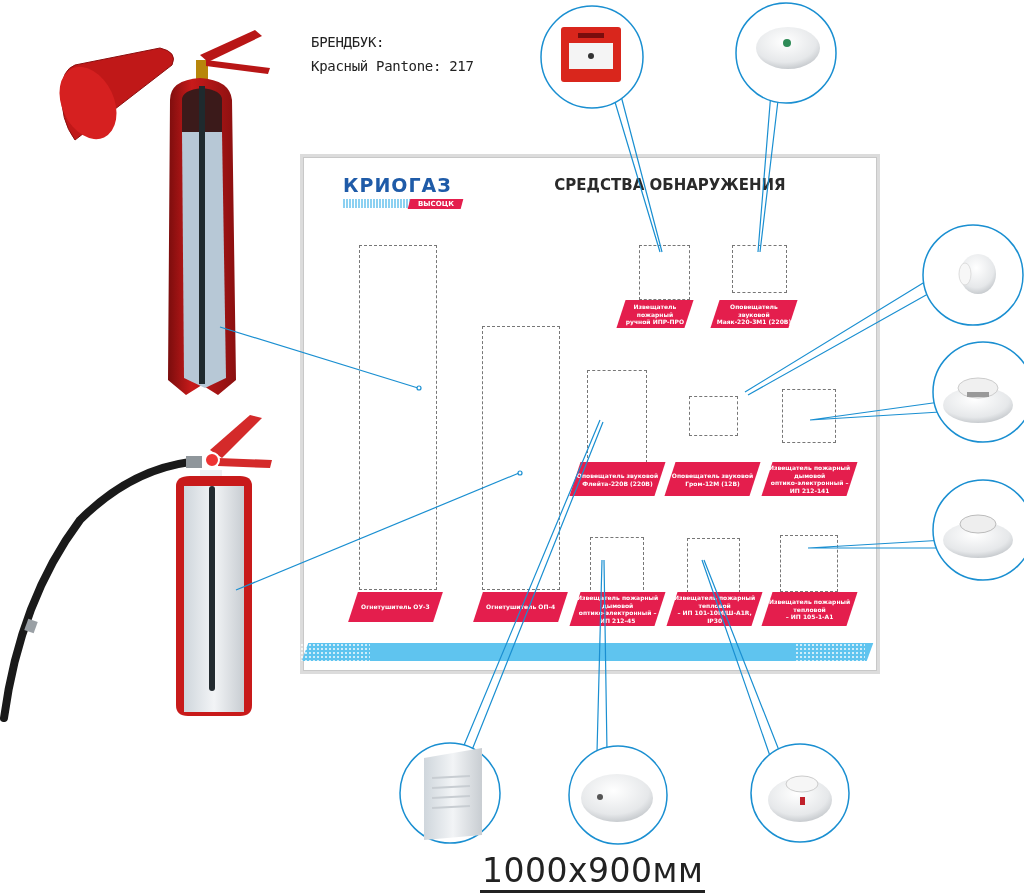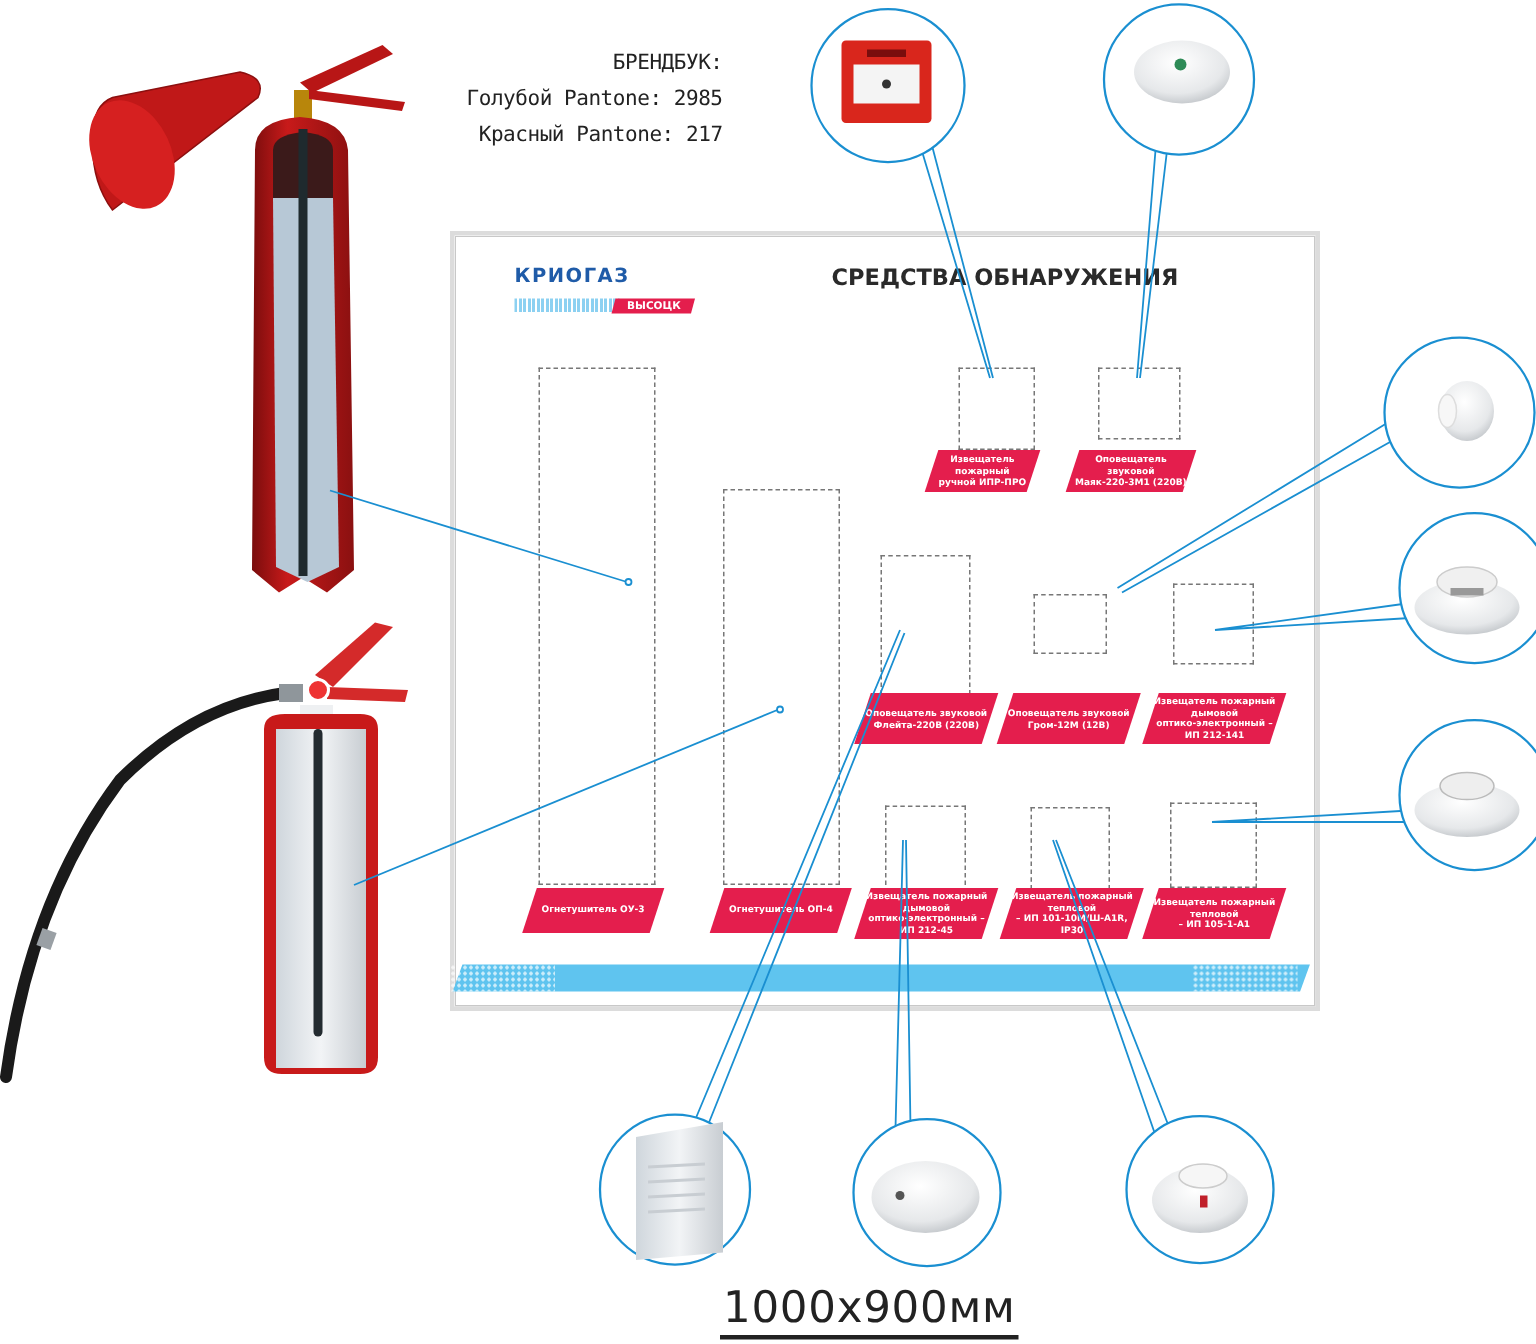--- a/index.html
+++ b/index.html
@@ -2,32 +2,32 @@
 <html><head>
   <meta charset="utf-8">
   <style>
     * { box-sizing: border-box; margin: 0; padding: 0; }
     html, body { width: 1024px; height: 896px; background: #ffffff; overflow: hidden; }
     body { position: relative; font-family: "DejaVu Sans", sans-serif; }
 
     .brandbook {
       position: absolute; left: 311px; top: 30px;
       font-family: "DejaVu Sans Mono", monospace; font-size: 14px; line-height: 24px;
-      color: #222; letter-spacing: -0.3px; text-align: right;
+      color: #222; letter-spacing: -0.3px;
     }
 
     .board {
       position: absolute; left: 300px; top: 154px; width: 580px; height: 520px;
       border: 3px solid #dcdcdc; background: #fff;
       box-shadow: inset 0 0 0 1px #c8c8c8;
     }
 
     .logo { position: absolute; left: 343px; top: 174px; width: 120px; height: 38px; }
     .logo-text {
-      font-family: "DejaVu Sans", sans-serif; font-weight: bold; font-size: 13px;
+      font-family: "DejaVu Sans", sans-serif; font-weight: bold; font-size: 19px;
       color: #1f5ba8; letter-spacing: 1px; line-height: 22px;
     }
     .logo-band { position: relative; height: 9px; margin-top: 3px; }
     .logo-band .dots {
       position: absolute; left: 0; top: 0; width: 70px; height: 9px;
       background: repeating-linear-gradient(90deg, #6fc5ee 0 2px, transparent 2px 3px);
       opacity: .8;
     }
     .logo-band .city {
       position: absolute; left: 66px; top: 0; width: 53px; height: 10px;
@@ -58,33 +58,32 @@
     .band-dots-l, .band-dots-r {
       position: absolute; top: 643px; height: 18px; width: 70px;
       background-image: radial-gradient(circle, #fff 1px, transparent 1.3px);
       background-size: 4px 4px; opacity: .7;
     }
     .band-dots-l { left: 300px; }
     .band-dots-r { left: 795px; }
 
     .dims {
       position: absolute; left: 480px; top: 852px;
-      font-family: "DejaVu Sans", sans-serif; font-size: 29px; color: #222;
+      font-family: "DejaVu Sans", sans-serif; font-size: 33px; color: #222;
       border-bottom: 3px solid #222; line-height: 38px; padding: 0 2px;
       letter-spacing: 0.5px;
     }
 
     svg.overlay { position: absolute; left: 0; top: 0; }
   </style>
 </head>
 <body>
 
 <div class="brandbook">
   <div>БРЕНДБУК:</div>
-  <div>Голубой Pantone: 2985</div>
   <div>Красный Pantone: 217</div>
 </div>
 
 <div class="board"></div>
 
 <div class="logo">
   <div class="logo-text">КРИОГАЗ</div>
   <div class="logo-band">
     <div class="dots"></div>
     <div class="city"><span>ВЫСОЦК</span></div>

